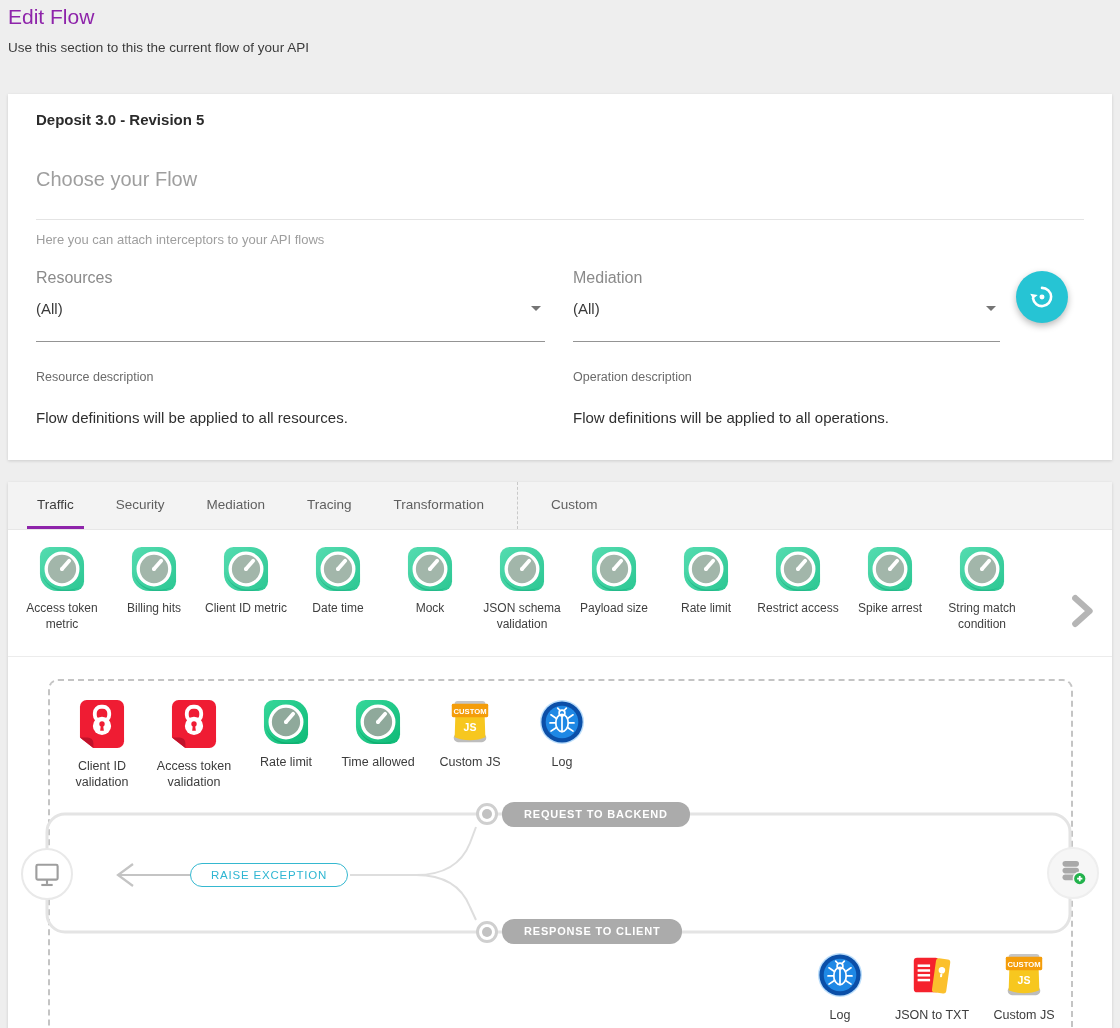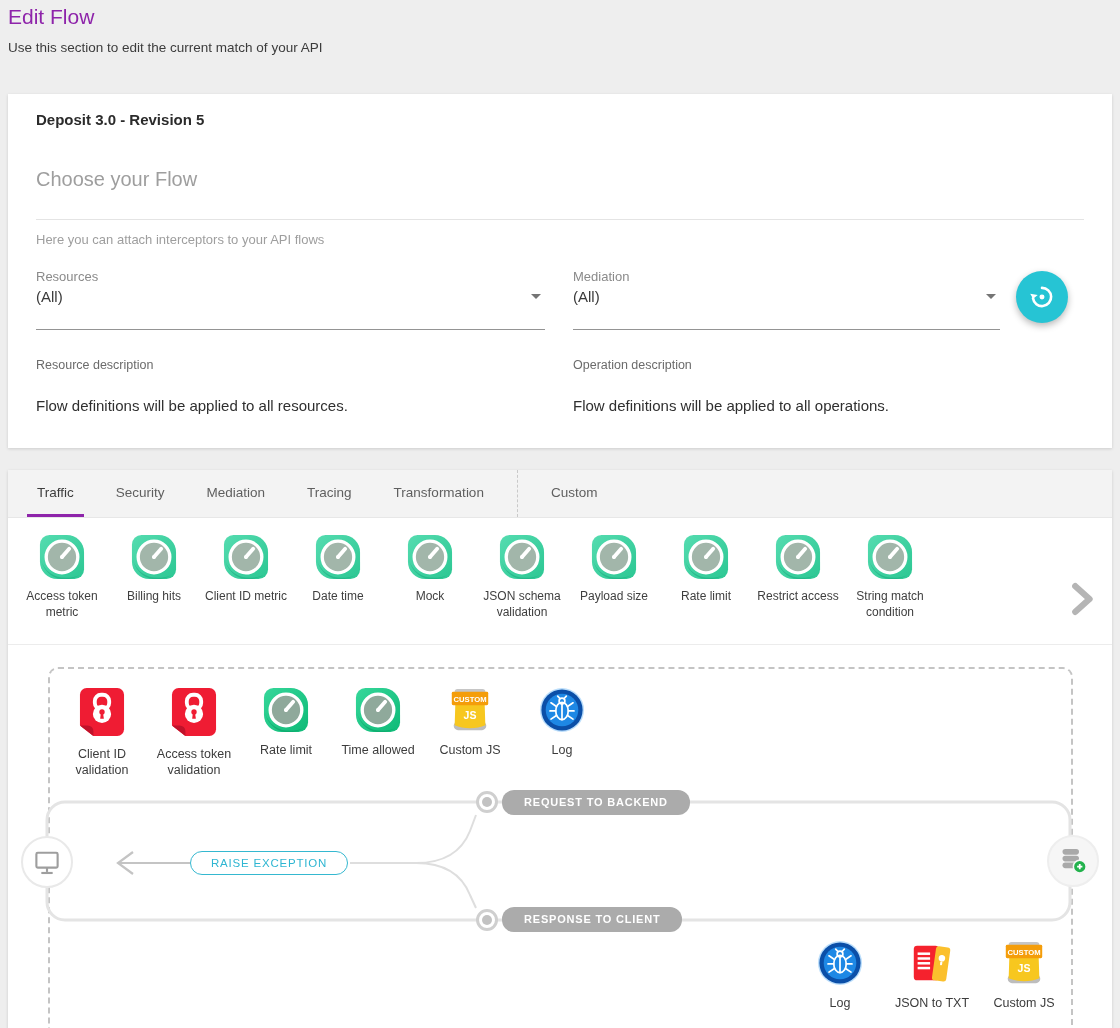--- a/index.html
+++ b/index.html
@@ -16,21 +16,21 @@
   .card1 { margin-top:39px; padding:17px 28px 34px 28px; }
 
   .api-title { font-size:15px; font-weight:bold; color:#2b2b2b; margin-bottom:40px; }
   .section-title { font-size:20px; color:#9e9e9e; font-weight:400;
     padding-bottom:28px; border-bottom:1px solid #e4e4e4; }
   .section-hint { font-size:13px; color:#9e9e9e; margin-top:12px; }
 
   .selects-row { display:flex; margin-top:22px; align-items:flex-start; }
   .col-left  { width:509px; }
   .col-right { width:427px; margin-left:28px; }
-  .field-label { font-size:13px; color:#8a8a8a; margin-bottom:4px; }
+  .field-label { font-size:16px; color:#8a8a8a; margin-bottom:13px; }
   .select-box { border-bottom:1px solid #949494; padding-bottom:24px;
     display:flex; align-items:center; cursor:pointer; }
   .select-value { font-size:15px; color:#3a3a3a; flex:1; }
   .select-caret { width:0; height:0; border-left:5px solid transparent;
     border-right:5px solid transparent; border-top:5px solid #757575; margin-right:4px; }
 
   .refresh-wrap { margin-left:16px; margin-top:2px; }
   .refresh-btn { width:52px; height:52px; border-radius:50%; background:#26c4d4;
     border:none; display:flex; align-items:center; justify-content:center;
     box-shadow:0 3px 7px rgba(0,0,0,.28); cursor:pointer; }
@@ -201,21 +201,21 @@
     </symbol>
 
     <symbol id="sym-chevron" viewBox="0 0 24 24">
       <path d="M8 3 L18 12 L8 21" fill="none" stroke="#b5b5b5" stroke-width="4.5" stroke-linejoin="round" stroke-linecap="round"></path>
     </symbol>
   </defs>
 </svg>
 
 <div class="page-header">
   <div class="page-title">Edit Flow</div>
-  <div class="page-subtitle">Use this section to edit the current match of your API</div>
+  <div class="page-subtitle">Use this section to this the current flow of your API</div>
 </div>
 
 <div class="card card1">
   <div class="api-title">Deposit 3.0 - Revision 5</div>
   <div class="section-title">Choose your Flow</div>
   <div class="section-hint">Here you can attach interceptors to your API flows</div>
 
   <div class="selects-row">
     <div class="col-left">
       <div class="field-label">Resources</div>
@@ -316,20 +316,26 @@
     <div class="pal-item">
       <svg class="pal-icon">
           <use href="#sym-gauge-teal"></use>
         </svg>
       <div class="pal-label">Restrict access</div>
     </div>
     <div class="pal-item">
       <svg class="pal-icon">
           <use href="#sym-gauge-teal"></use>
         </svg>
+      <div class="pal-label">Spike arrest</div>
+    </div>
+    <div class="pal-item">
+      <svg class="pal-icon">
+          <use href="#sym-gauge-teal"></use>
+        </svg>
       <div class="pal-label">String match condition</div>
     </div>
     <button class="chevron-btn">
       <svg width="34" height="34">
           <use href="#sym-chevron"></use>
         </svg>
     </button>
   </div>
 
   <div class="flow-area">

